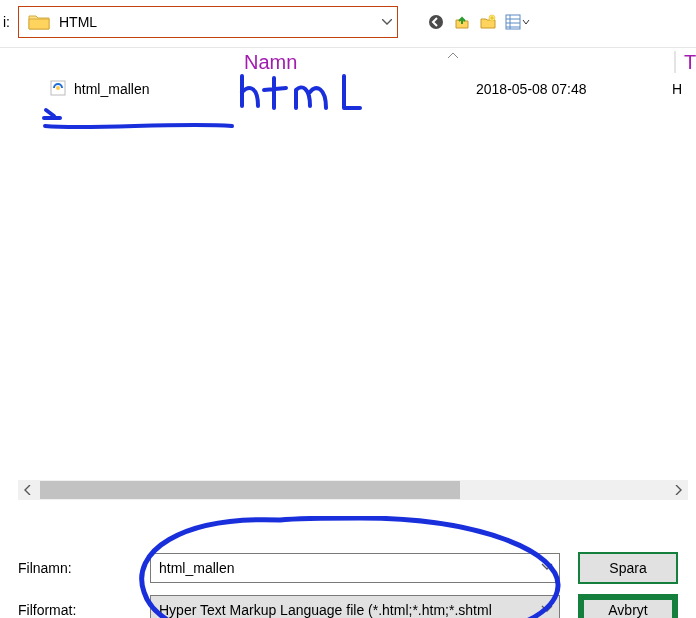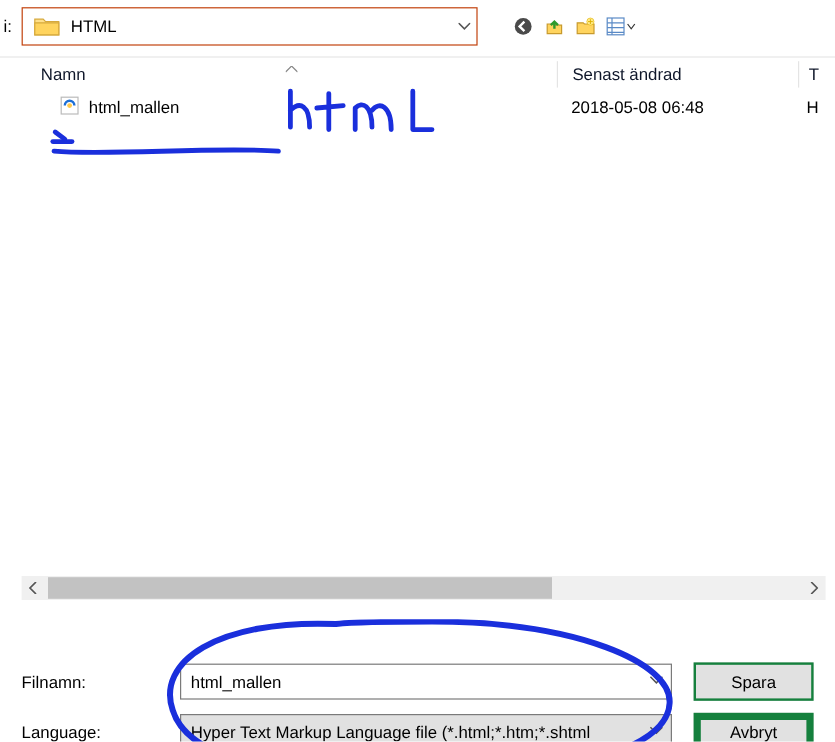--- a/index.html
+++ b/index.html
@@ -70,22 +70,23 @@
     
     .list-area {
       position: relative;
       height: 452px;
       padding-left: 18px;
     }
     .col-headers {
       display: flex;
       align-items: center;
       height: 28px;
-      font-size: 14px;
-      color: #0f172a;
+      font-size: 20px;
+      color: #a21caf;
+      justify-content: flex-end;
     }
     .col-name { width: 446px; padding-left: 16px; position: relative; }
     .sort-arrow {
       position: absolute;
       left: 220px;
       top: -2px;
       color: #888;
       font-size: 11px;
     }
     .col-date { width: 200px; }
@@ -267,42 +268,39 @@
   <div class="col-headers">
     <div class="col-name">
       <span>Namn</span>
       <span class="sort-arrow">
         <svg width="10" height="6" viewBox="0 0 10 6">
             <path d="M0 5 L5 0 L10 5" fill="none" stroke="#888" stroke-width="1"></path>
           </svg>
       </span>
     </div>
     <div class="col-divider"></div>
-    <div class="col-date">
-      <span style="padding-left:12px;">Senast ändrad</span>
-    </div>
     <div class="col-divider"></div>
     <div class="col-type">
       <span style="padding-left:8px;">T</span>
     </div>
   </div>
 
   <div class="file-row">
     <div class="file-name-cell">
       <span class="file-icon">
         <svg width="16" height="16" viewBox="0 0 16 16">
           <rect x="1" y="1" width="14" height="14" fill="#fff" stroke="#bbb"></rect>
           <path d="M4 8 a4 4 0 0 1 8 0" fill="none" stroke="#1e6fd6" stroke-width="2"></path>
           <circle cx="8" cy="8" r="2" fill="#ffc94a"></circle>
         </svg>
       </span>
       <span>html_mallen</span>
     </div>
     <div class="file-date-cell" style="padding-left:12px;">
-      <span>2018-05-08 06:48</span>
+      <span>2018-05-08 07:48</span>
     </div>
     <div style="padding-left:8px;">
       <span>H</span>
     </div>
   </div>
 
   <svg class="annot-svg" width="480" height="120" viewBox="0 0 480 120">
     <g stroke="#1a2fdc" fill="none" stroke-width="4" stroke-linecap="round" stroke-linejoin="round">
 
       <path d="M45 78 C 90 82, 180 74, 232 78"></path>
@@ -344,21 +342,21 @@
         <svg width="12" height="8" viewBox="0 0 12 8">
             <path d="M1 1 L6 6 L11 1" fill="none" stroke="#555" stroke-width="1.3"></path>
           </svg>
       </span>
     </div>
     <div class="form-btn primary">
       <span>Spara</span>
     </div>
   </div>
   <div class="form-row">
-    <span class="form-label">Language:</span>
+    <span class="form-label">Filformat:</span>
     <div class="form-select">
       <span style="white-space:nowrap; overflow:hidden;">Hyper Text Markup Language file (*.html;*.htm;*.shtml</span>
       <span class="dd-arrow">
         <svg width="12" height="8" viewBox="0 0 12 8">
             <path d="M1 1 L6 6 L11 1" fill="none" stroke="#555" stroke-width="1.3"></path>
           </svg>
       </span>
     </div>
     <div class="form-btn">
       <span>Avbryt</span>

